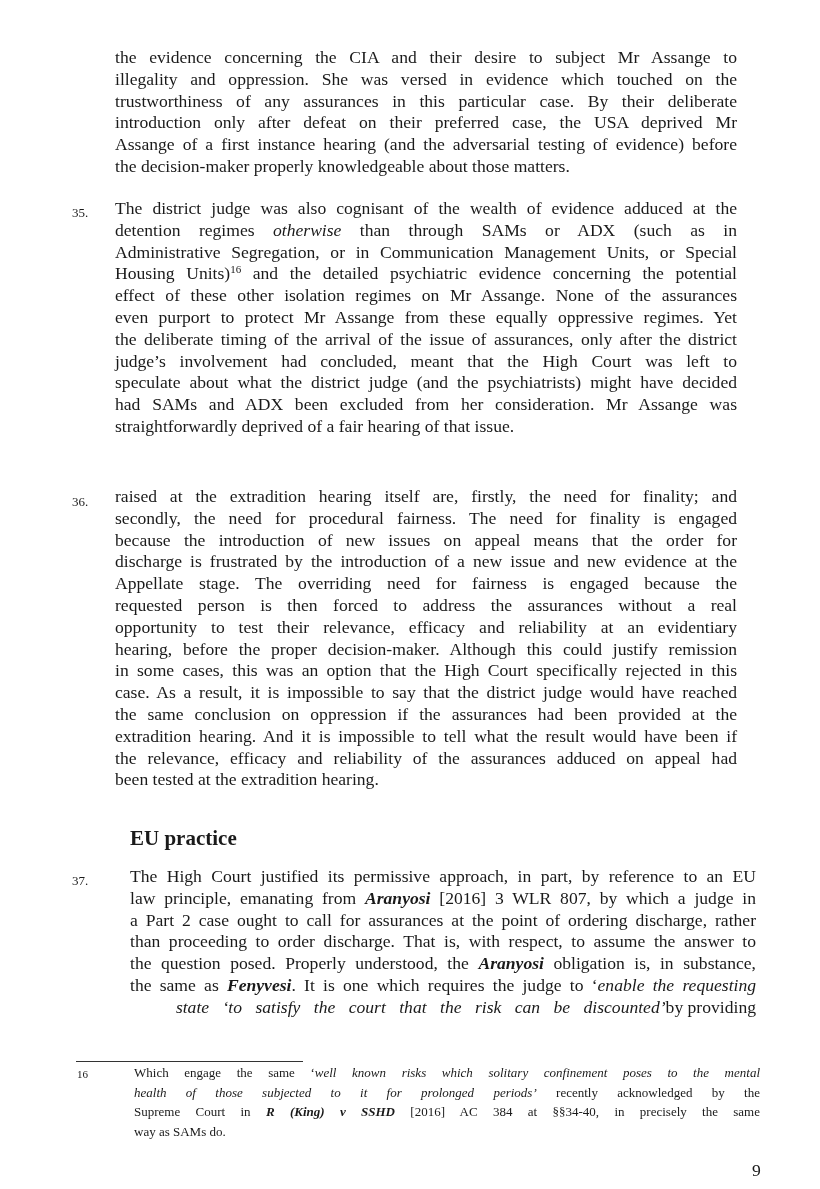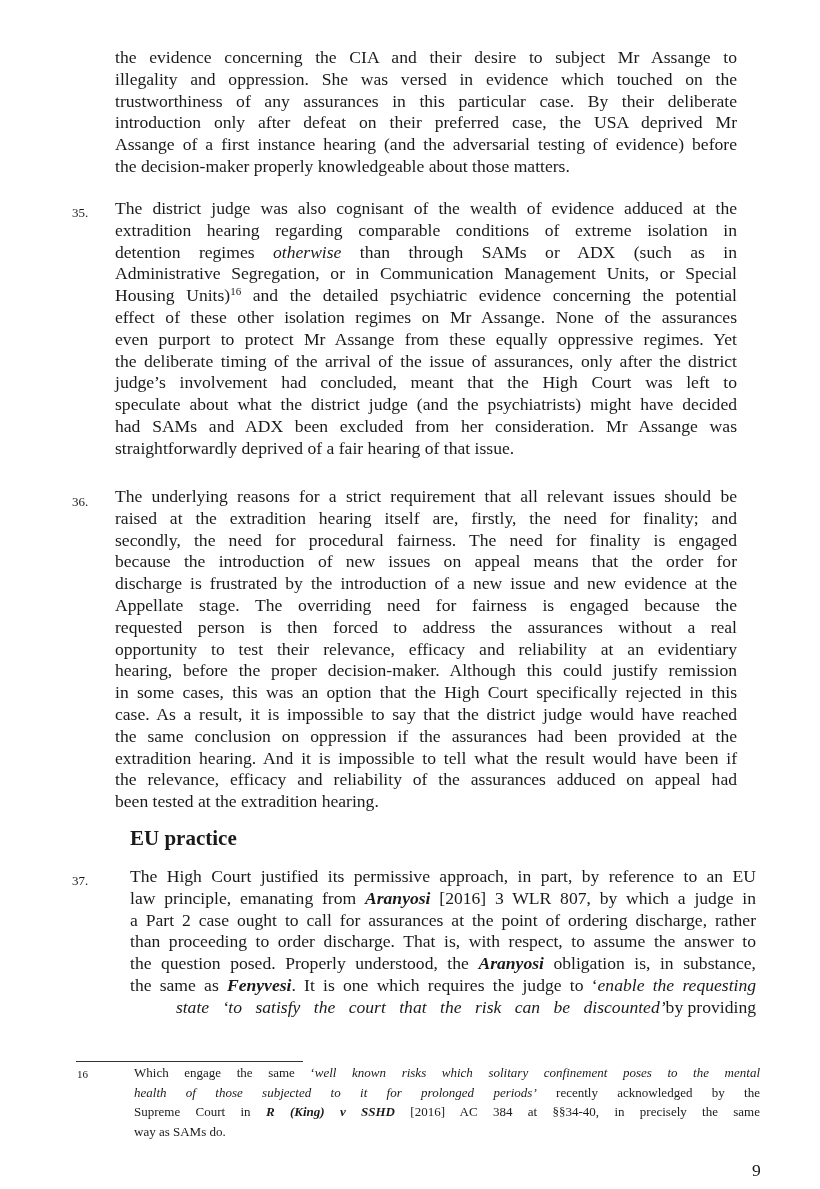--- a/index.html
+++ b/index.html
@@ -34,36 +34,34 @@
     <span class="line">illegality and oppression. She was versed in evidence which touched on the</span>
     <span class="line">trustworthiness of any assurances in this particular case. By their deliberate</span>
     <span class="line">introduction only after defeat on their preferred case, the USA deprived Mr</span>
     <span class="line">Assange of a first instance hearing (and the adversarial testing of evidence) before</span>
     <span class="line last">the decision-maker properly knowledgeable about those matters.</span>
   </div>
 
   <span class="num" style="top:184px;">35.</span>
   <div class="block" style="top:180px;">
     <span class="line">The district judge was also cognisant of the wealth of evidence adduced at the</span>
-    <span class="line">extradition hearing regarding comparable conditions of extreme isolation in</span>
     <span class="line"><span>detention regimes </span><i>otherwise</i><span> than through SAMs or ADX (such as in</span></span>
     <span class="line">Administrative Segregation, or in Communication Management Units, or Special</span>
     <span class="line"><span>Housing Units)</span><sup>16</sup><span> and the detailed psychiatric evidence concerning the potential</span></span>
     <span class="line">effect of these other isolation regimes on Mr Assange. None of the assurances</span>
     <span class="line">even purport to protect Mr Assange from these equally oppressive regimes. Yet</span>
     <span class="line">the deliberate timing of the arrival of the issue of assurances, only after the district</span>
     <span class="line">judge’s involvement had concluded, meant that the High Court was left to</span>
     <span class="line">speculate about what the district judge (and the psychiatrists) might have decided</span>
     <span class="line">had SAMs and ADX been excluded from her consideration. Mr Assange was</span>
     <span class="line last">straightforwardly deprived of a fair hearing of that issue.</span>
   </div>
 
   <span class="num" style="top:473px;">36.</span>
   <div class="block" style="top:468px;">
-    <span class="line">The underlying reasons for a strict requirement that all relevant issues should be</span>
     <span class="line">raised at the extradition hearing itself are, firstly, the need for finality; and</span>
     <span class="line">secondly, the need for procedural fairness. The need for finality is engaged</span>
     <span class="line">because the introduction of new issues on appeal means that the order for</span>
     <span class="line">discharge is frustrated by the introduction of a new issue and new evidence at the</span>
     <span class="line">Appellate stage. The overriding need for fairness is engaged because the</span>
     <span class="line">requested person is then forced to address the assurances without a real</span>
     <span class="line">opportunity to test their relevance, efficacy and reliability at an evidentiary</span>
     <span class="line">hearing, before the proper decision-maker. Although this could justify remission</span>
     <span class="line">in some cases, this was an option that the High Court specifically rejected in this</span>
     <span class="line">case. As a result, it is impossible to say that the district judge would have reached</span>

